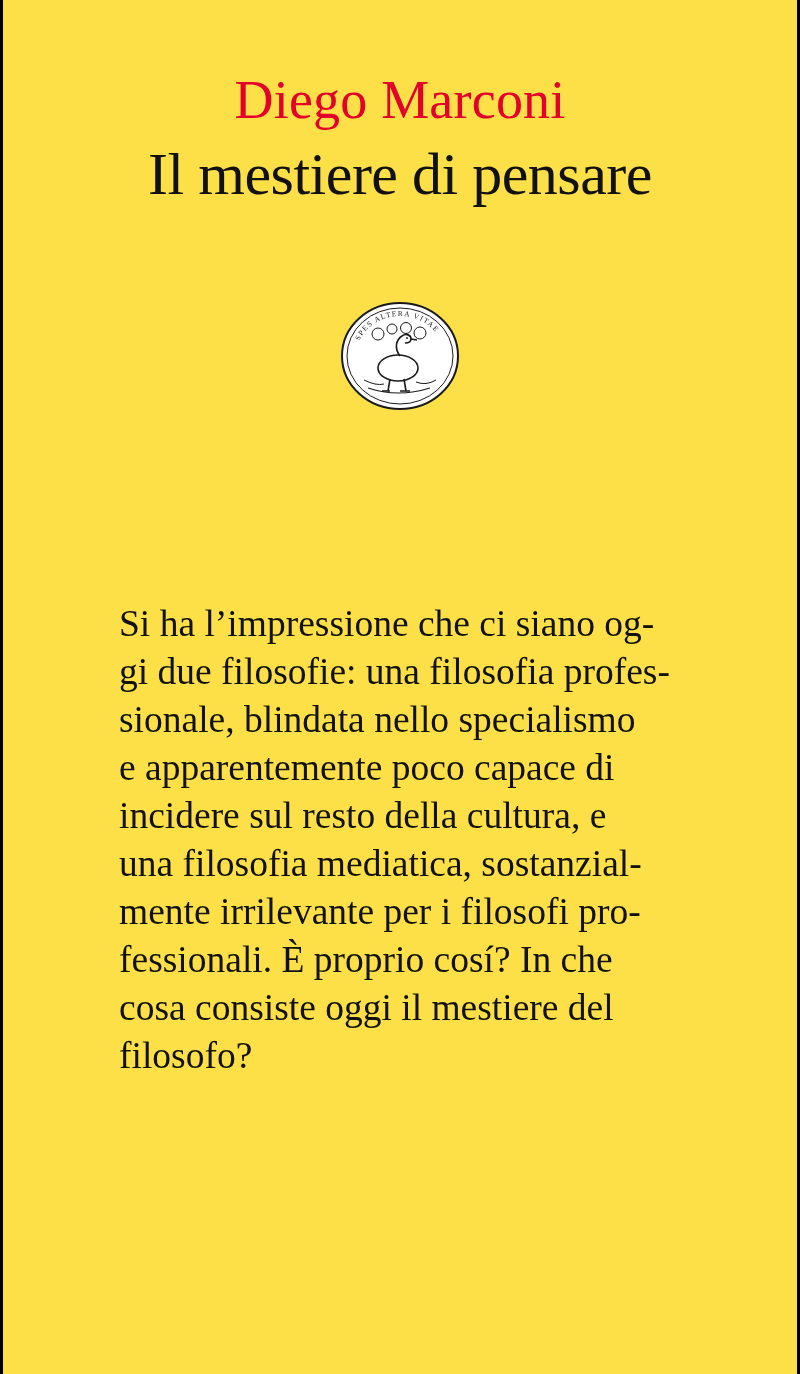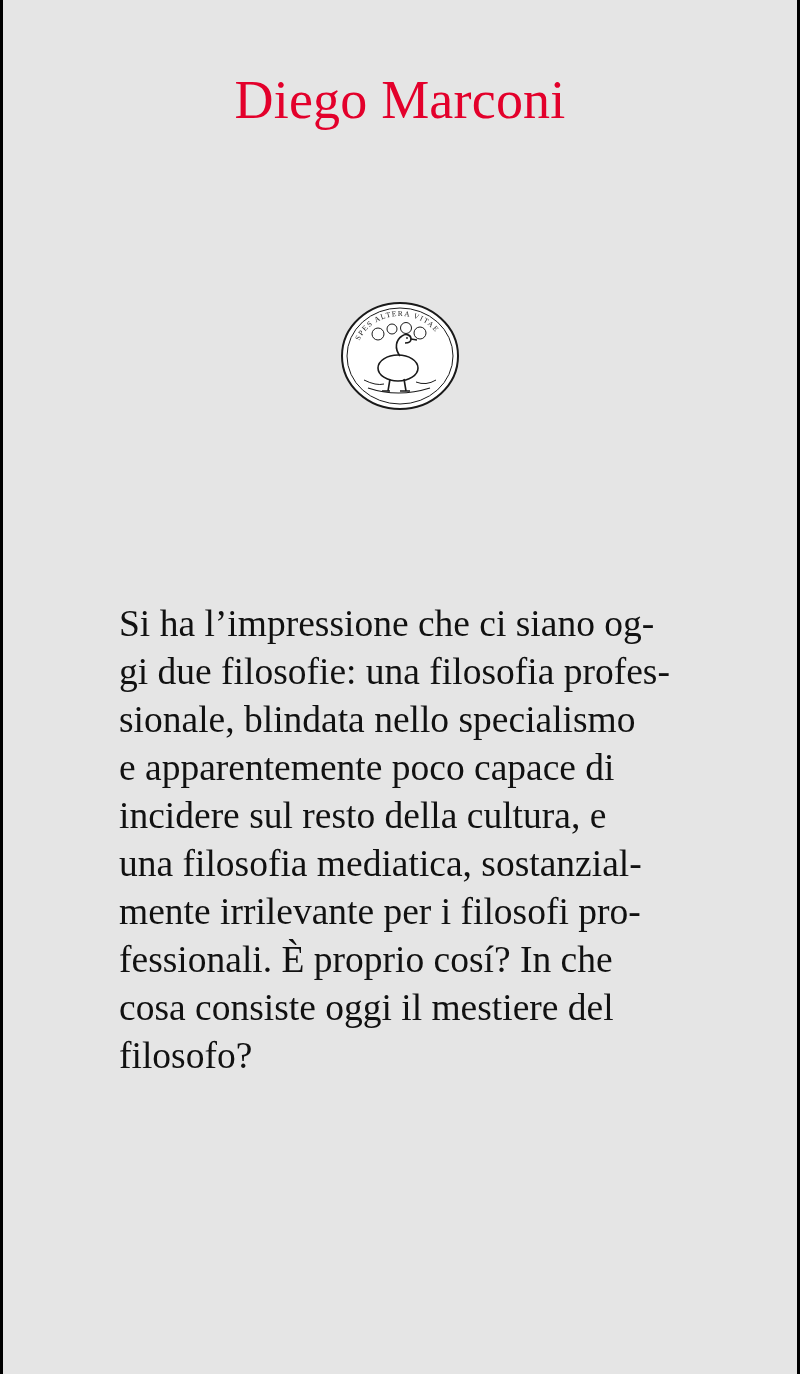--- a/index.html
+++ b/index.html
@@ -4,21 +4,21 @@
 <style>
   html, body {
     margin: 0;
     padding: 0;
     background: #ffffff;
   }
   .page {
     position: relative;
     width: 800px;
     height: 1374px;
-    background: #e5e5e5;
+    background: #fde047;
     box-sizing: border-box;
     overflow: hidden;
     font-family: "Liberation Serif", serif;
   }
   
   .frame-left, .frame-right {
     position: absolute;
     top: 0;
     bottom: 0;
     width: 3px;
@@ -91,20 +91,21 @@
 
 <div class="page">
 
   <div class="frame-left"></div>
   <div class="frame-right"></div>
 
   <div class="inner">
 
     <div class="author">Diego Marconi</div>
 
+    <div class="title">Il mestiere di pensare</div>
 
     <div class="logo">
       <span>
         <svg width="124" height="120" viewBox="0 0 124 120" aria-hidden="true">
           <ellipse cx="62" cy="60" rx="58" ry="53" fill="#ffffff" stroke="#1a1a1a" stroke-width="2"></ellipse>
           <ellipse cx="62" cy="60" rx="53" ry="48" fill="none" stroke="#1a1a1a" stroke-width="1"></ellipse>
 
           <path id="ring" d="M 62 14 m -44 46 a 44 40 0 1 1 88 0 a 44 40 0 1 1 -88 0" fill="none"></path>
           <text font-family="'Liberation Serif', serif" font-size="7.5" fill="#1a1a1a" letter-spacing="1.2">
             <textPath href="#ring" startOffset="6%">SPES ALTERA VITAE</textPath>

